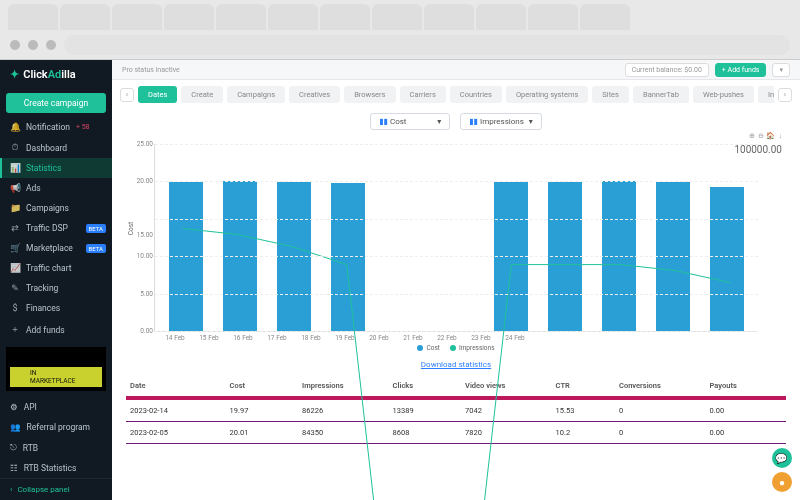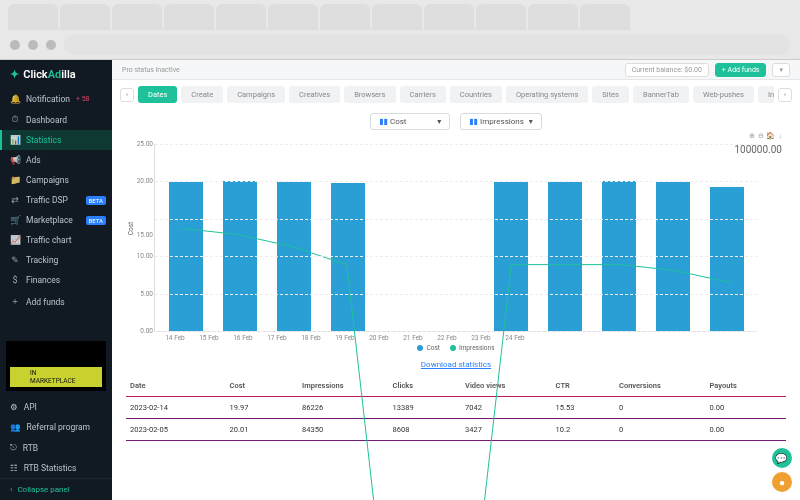--- a/index.html
+++ b/index.html
@@ -59,21 +59,21 @@
   .x-labels { display: flex; justify-content: flex-start; padding: 2px 32px 0 32px; font-size: 6.5px; color: #888; }
   .x-labels span { width: 34px; text-align: center; }
   .line-overlay { position: absolute; left: 0; right: 0; top: 0; bottom: 0; pointer-events: none; }
   .legend { display: flex; justify-content: center; gap: 10px; font-size: 6.5px; color: #666; padding-top: 2px; }
   .legend .dot { display: inline-block; width: 6px; height: 6px; border-radius: 50%; margin-right: 3px; vertical-align: middle; }
   .dl-link { text-align: center; font-size: 8px; padding: 6px 0; }
   .dl-link a { color: #2a7fff; text-decoration: underline; cursor: pointer; }
 
   .table { font-size: 7.5px; color: #333; padding: 0 14px; }
   .thead, .trow { display: grid; grid-template-columns: 1.1fr .8fr 1fr .8fr 1fr .7fr 1fr .8fr; padding: 6px 4px; }
-  .thead { font-weight: 600; color: #555; border-bottom: 1px solid #be185d; }
+  .thead { font-weight: 600; color: #555; border-bottom: 4px solid #be185d; }
   .trow { border-bottom: 1px solid #701a75; }
 
   .fab { position: absolute; right: 8px; bottom: 8px; display: flex; flex-direction: column; gap: 4px; }
   .fab-btn { width: 20px; height: 20px; border-radius: 50%; display: flex; align-items: center; justify-content: center; color: #fff; font-size: 10px; }
 </style>
 </head>
 <body>
 
 <div class="browser-chrome">
   <div class="tab-strip">
@@ -97,20 +97,21 @@
     <div class="url-bar"></div>
   </div>
 </div>
 
 <div class="app">
   <aside class="sidebar">
     <div class="logo">
       <span class="logo-icon">✦</span>
       <span><span>Click</span><span class="ad">Ad</span><span>illa</span></span>
     </div>
+    <div class="create-btn">Create campaign</div>
     <ul class="nav" id="nav">
         <li>
           <span class="ic">🔔</span>
           <span>Notification</span>
           <span class="count">+ 58</span>
         </li>
         <li>
           <span class="ic">⏱</span>
           <span>Dashboard</span>
         </li>
@@ -305,21 +306,21 @@
             <div>7042</div>
             <div>15.53</div>
             <div>0</div>
             <div>0.00</div>
           </div>
           <div class="trow">
             <div>2023-02-05</div>
             <div>20.01</div>
             <div>84350</div>
             <div>8608</div>
-            <div>3427</div>
+            <div>7820</div>
             <div>10.2</div>
             <div>0</div>
             <div>0.00</div>
           </div>
         </div>
     </div>
   </main>
 </div>
 
 <div class="fab" id="fab">

